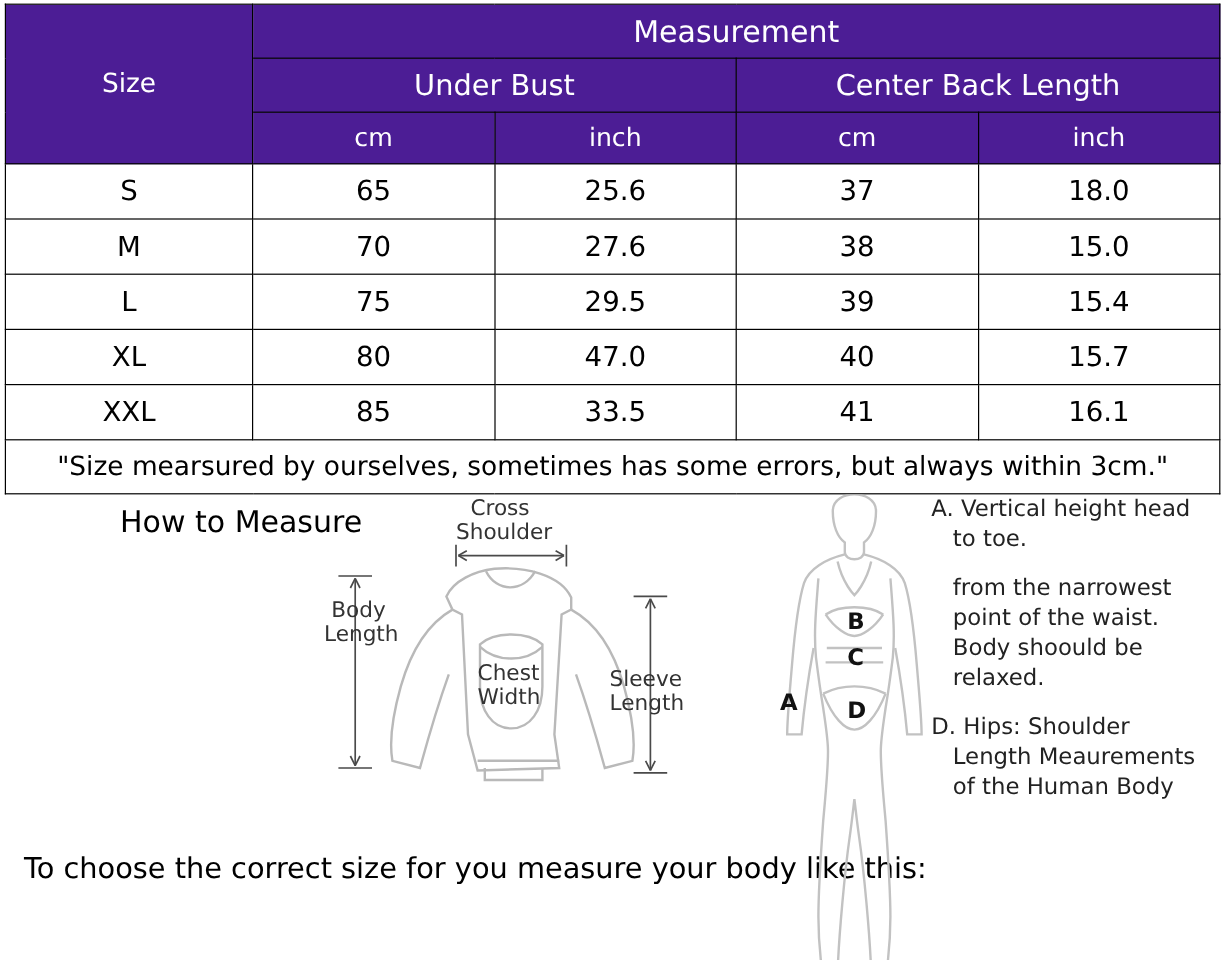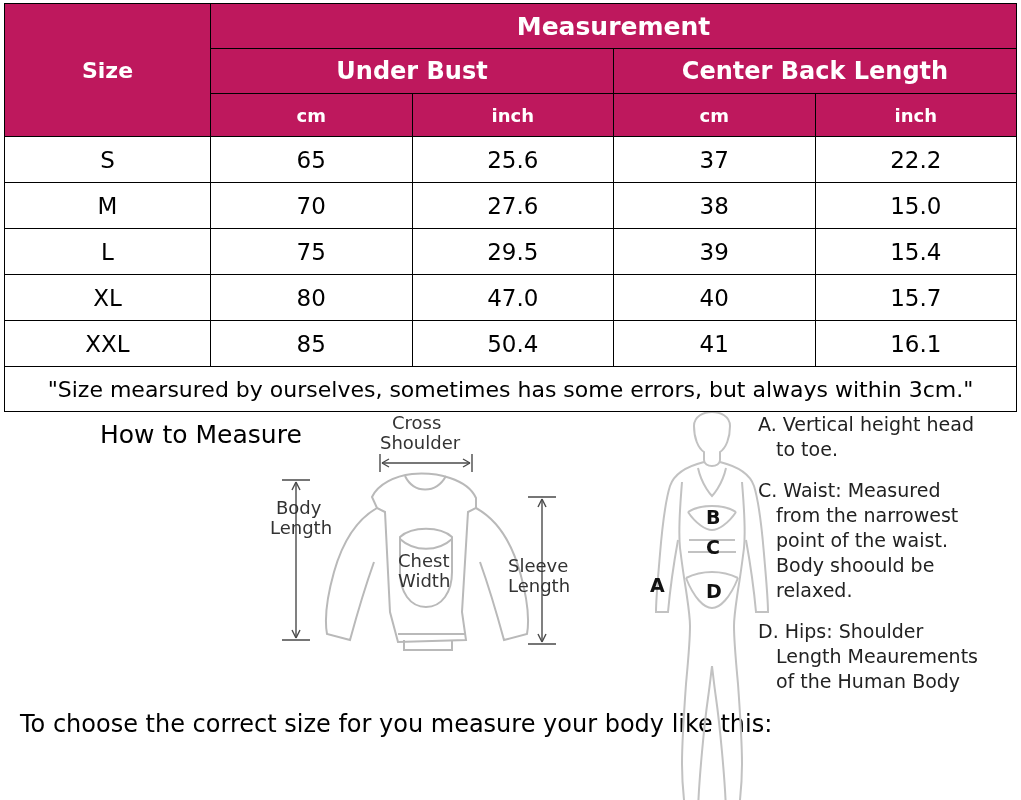--- a/index.html
+++ b/index.html
@@ -26,40 +26,40 @@
     width: 1013px;
     table-layout: fixed;
   }
   table.size-chart th,
   table.size-chart td {
     border: 1px solid #000;
     text-align: center;
     vertical-align: middle;
   }
   thead th {
-    background: #be185d;
+    background: #4c1d95;
     color: #fff;
-    font-weight: bold;
+    font-weight: normal;
     font-size: 24px;
     font-family: "DejaVu Sans", sans-serif;
   }
   th.size-head {
     font-size: 22px;
     height: 128px;
   }
   th.meas-head {
     font-size: 25px;
     height: 42px;
   }
   th.group-head {
     font-size: 24px;
     height: 42px;
   }
   th.unit-head {
-    font-size: 18px;
+    font-size: 21px;
     height: 40px;
   }
   tbody td {
     font-size: 23px;
     height: 43px;
     background: #fff;
     color: #000;
     font-family: "DejaVu Sans", sans-serif;
   }
   td.note-cell {
@@ -92,20 +92,21 @@
     position: absolute;
     left: 758px;
     top: 0px;
     width: 258px;
     font-size: 19px;
     line-height: 25px;
     color: #222;
   }
   .desc-item {
     margin-bottom: 16px;
+    margin-left: 18px;
   }
   .desc-item .hang {
     display: block;
     text-indent: 0;
     padding-left: 18px;
   }
   .desc-item .first {
     padding-left: 0;
   }
   svg.illus {
@@ -145,21 +146,21 @@
         <th class="unit-head" style="width:202px;">cm</th>
         <th class="unit-head" style="width:202px;">inch</th>
       </tr>
     </thead>
     <tbody>
       <tr>
         <td>S</td>
         <td>65</td>
         <td>25.6</td>
         <td>37</td>
-        <td>22.2</td>
+        <td>18.0</td>
       </tr>
       <tr>
         <td>M</td>
         <td>70</td>
         <td>27.6</td>
         <td>38</td>
         <td>15.0</td>
       </tr>
       <tr>
         <td>L</td>
@@ -171,21 +172,21 @@
       <tr>
         <td>XL</td>
         <td>80</td>
         <td>47.0</td>
         <td>40</td>
         <td>15.7</td>
       </tr>
       <tr>
         <td>XXL</td>
         <td>85</td>
-        <td>50.4</td>
+        <td>33.5</td>
         <td>41</td>
         <td>16.1</td>
       </tr>
       <tr>
         <td class="note-cell" colspan="5">"Size mearsured by ourselves, sometimes has some errors, but always within 3cm."</td>
       </tr>
     </tbody>
   </table>
 </div>
 
@@ -281,21 +282,20 @@
     <text class="lbl-bold" x="74" y="142">C</text>
     <text class="lbl-bold" x="74" y="186">D</text>
   </svg>
 
   <div class="desc-list">
     <div class="desc-item">
       <span class="hang first">A. Vertical height head</span>
       <span class="hang">to toe.</span>
     </div>
     <div class="desc-item">
-      <span class="hang first">C. Waist: Measured</span>
       <span class="hang">from the narrowest</span>
       <span class="hang">point of the waist.</span>
       <span class="hang">Body shoould be</span>
       <span class="hang">relaxed.</span>
     </div>
     <div class="desc-item">
       <span class="hang first">D. Hips: Shoulder</span>
       <span class="hang">Length Meaurements</span>
       <span class="hang">of the Human Body</span>
     </div>

